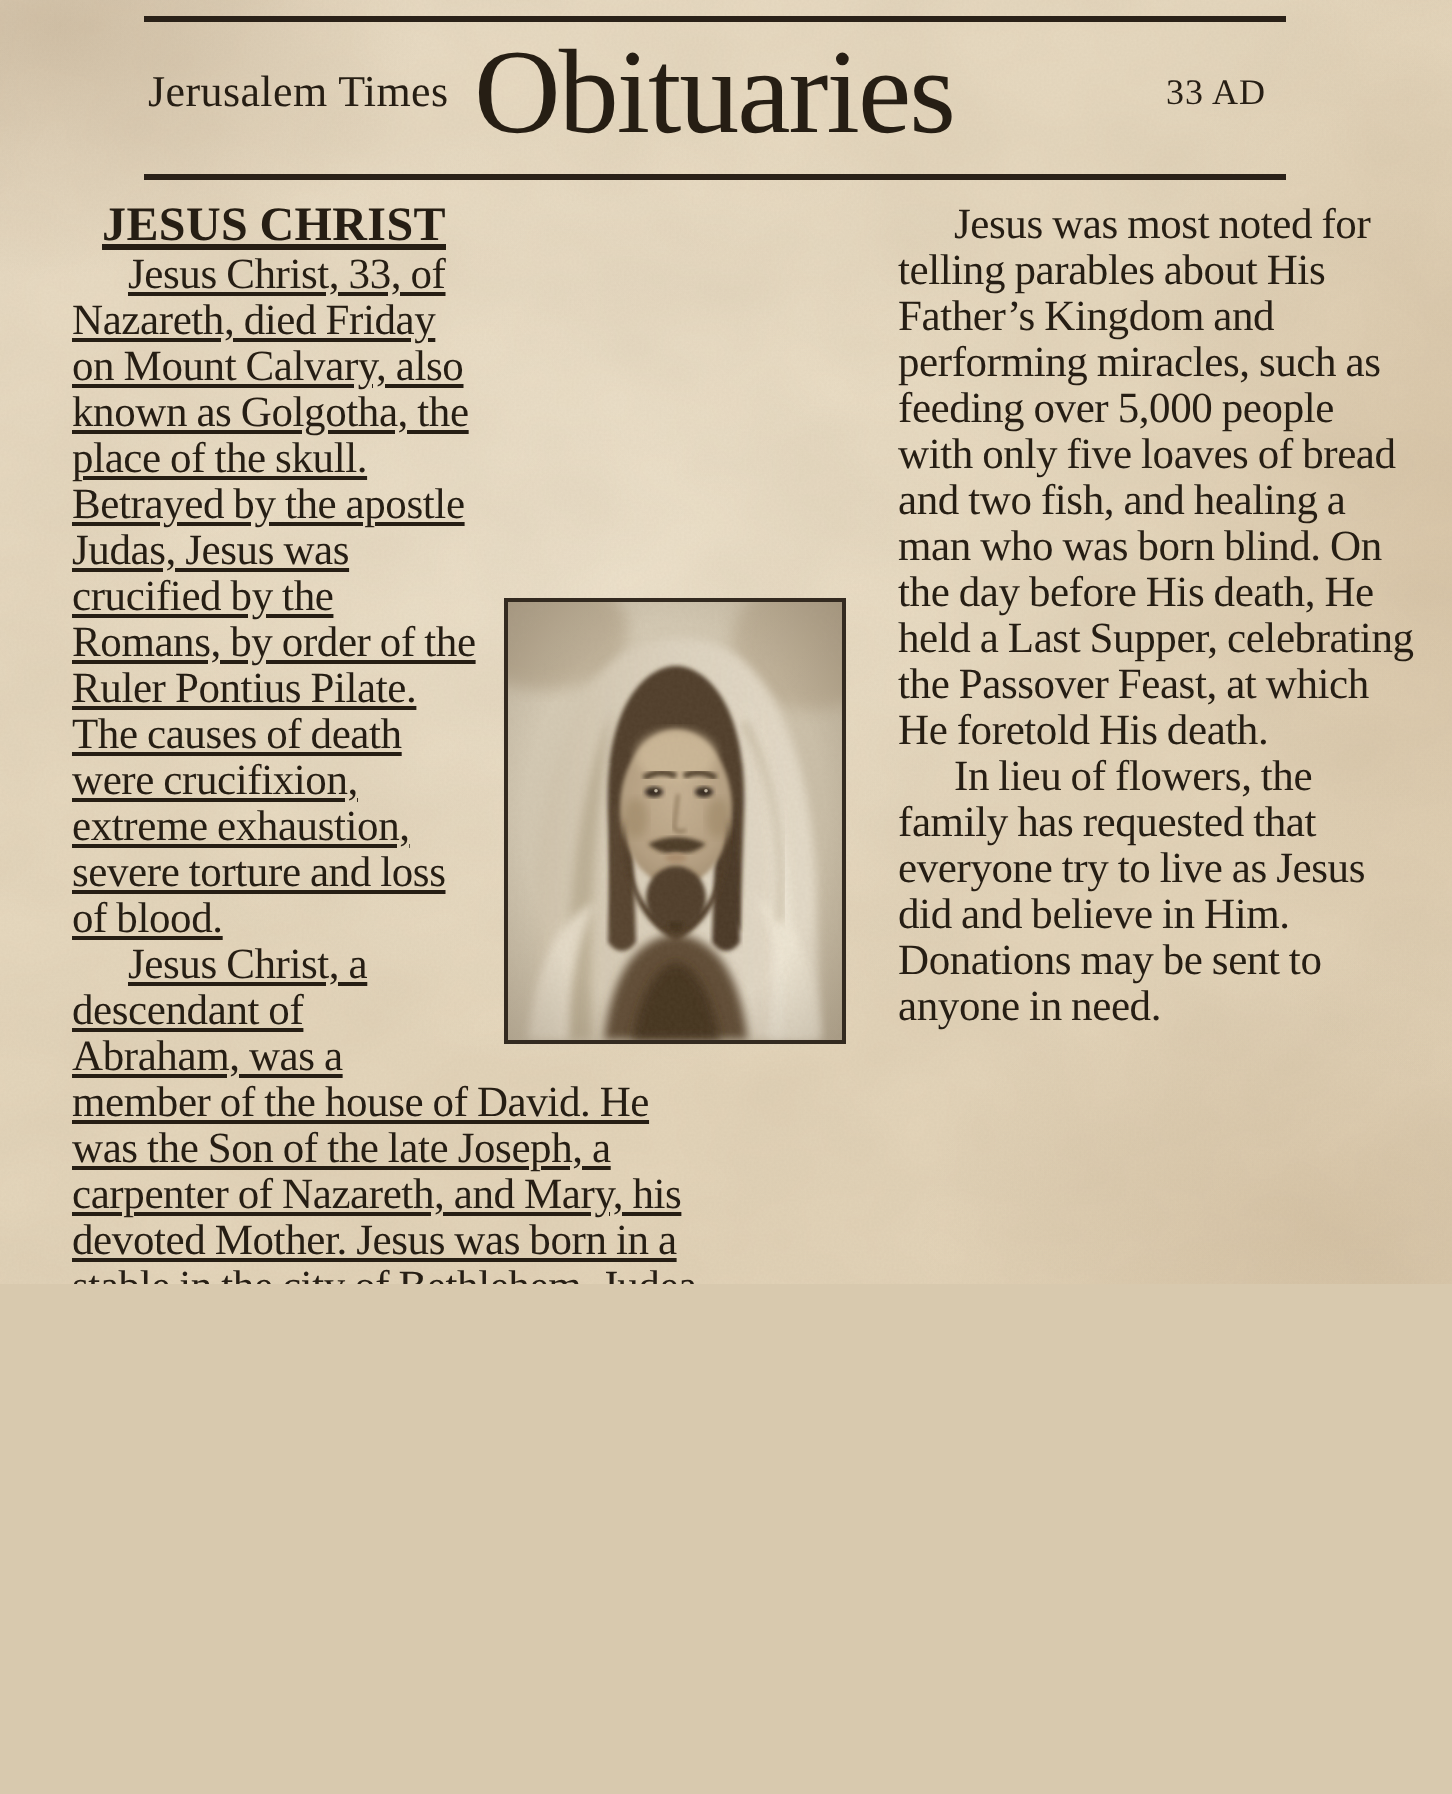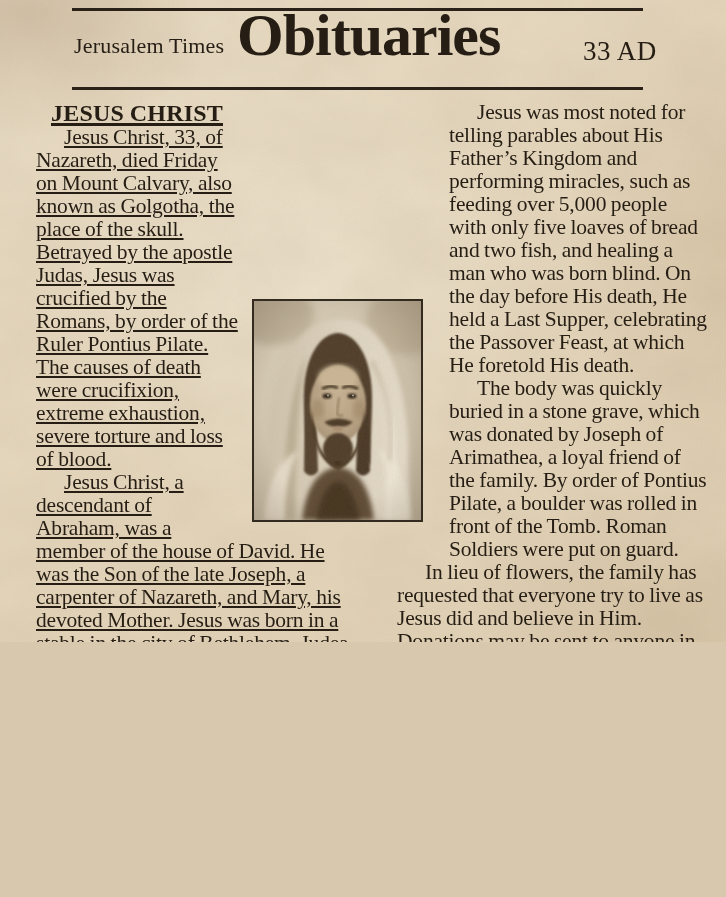--- a/index.html
+++ b/index.html
@@ -19,24 +19,24 @@
   .texture{position:absolute;inset:0;z-index:0;pointer-events:none;}
   .content{position:relative;z-index:1;}
 
   
   .masthead{position:relative;height:101px;}
   .rule{position:absolute;left:72px;width:571px;height:3px;background:#2a2118;}
   .rule.top{top:8px;}
   .rule.bottom{top:87px;}
   .np-name{position:absolute;left:74px;top:33px;font-size:22px;letter-spacing:.2px;}
   .section-title{
-    position:absolute;left:237px;top:5px;
-    font-size:60px;font-weight:bold;letter-spacing:-1px;line-height:1;
+    position:absolute;left:237px;top:16px;
+    font-size:60px;font-weight:normal;letter-spacing:-1px;line-height:1;
   }
-  .np-date{position:absolute;left:583px;top:36px;font-size:27px;letter-spacing:.5px;}
+  .np-date{position:absolute;left:583px;top:36px;font-size:18px;letter-spacing:.5px;}
 
   
   .columns{display:flex;margin-left:36px;gap:37px;}
   .col{font-size:21.5px;line-height:23px;letter-spacing:-.2px;word-spacing:-.5px;}
   .col.left{width:324px;text-decoration:underline;}
   .col.right{width:312px;}
   .headline{
     font-size:24px;font-weight:bold;text-align:center;
     text-decoration:underline;text-decoration-thickness:2.5px;text-underline-offset:2px;
     line-height:24px;margin:0 0 1px 0;letter-spacing:.2px;
@@ -90,21 +90,20 @@
       <div class="col left">
         <span class="cutout-r"></span>
         <h2 class="headline">JESUS CHRIST</h2>
         <p class="indent">Jesus Christ, 33, of Nazareth, died Friday on Mount Calvary, also known as Golgotha, the place of the skull. Betrayed by the apostle Judas, Jesus was crucified by the Romans, by order of the Ruler Pontius Pilate. The causes of death were crucifixion, extreme exhaustion, severe torture and loss of blood.</p>
         <p class="indent">Jesus Christ, a descendant of Abraham, was a member of the house of David. He was the Son of the late Joseph, a carpenter of Nazareth, and Mary, his devoted Mother. Jesus was born in a stable in the city of Bethlehem, Judea. He is survived by his mother Mary, his faithful Apostles, numerous disciples and many other followers.</p>
       </div>
 
       <div class="col right">
         <span class="cutout-l"></span>
         <p class="indent">Jesus was most noted for telling parables about His Father’s Kingdom and performing miracles, such as feeding over 5,000 people with only five loaves of bread and two fish, and healing a man who was born blind. On the day before His death, He held a Last Supper, celebrating the Passover Feast, at which He foretold His death.</p>
-        <p class="indent">The body was quickly buried in a stone grave, which was donated by Joseph of Arimathea, a loyal friend of the family. By order of Pontius Pilate, a boulder was rolled in front of the Tomb. Roman Soldiers were put on guard.</p>
         <p class="indent">In lieu of flowers, the family has requested that everyone try to live as Jesus did and believe in Him. Donations may be sent to anyone in need.</p>
       </div>
 
     </div>
 
     <figure class="portrait" style="margin:0;" aria-label="Sepia portrait photograph of Jesus Christ wearing a light head shawl">
       <svg viewBox="0 0 167 219" preserveAspectRatio="none" xmlns="http://www.w3.org/2000/svg">
         <defs>
           <linearGradient id="pbg" x1="0" y1="0" x2="1" y2="1">
             <stop offset="0" stop-color="#d9cfba"></stop>

